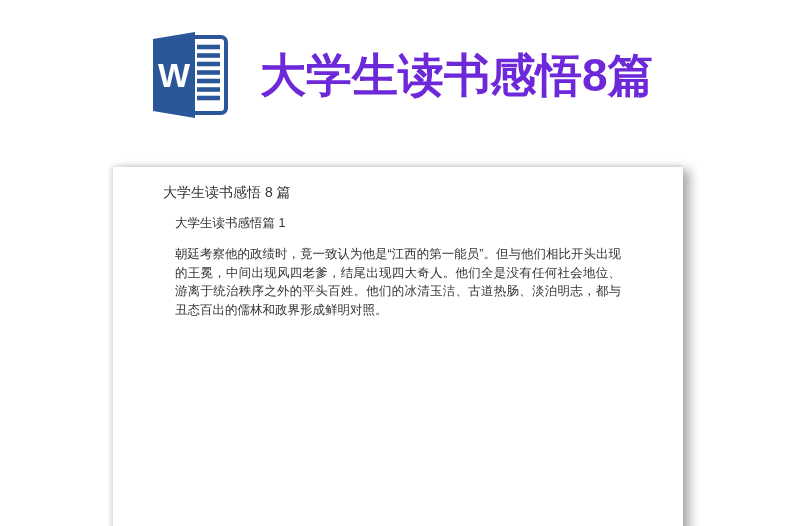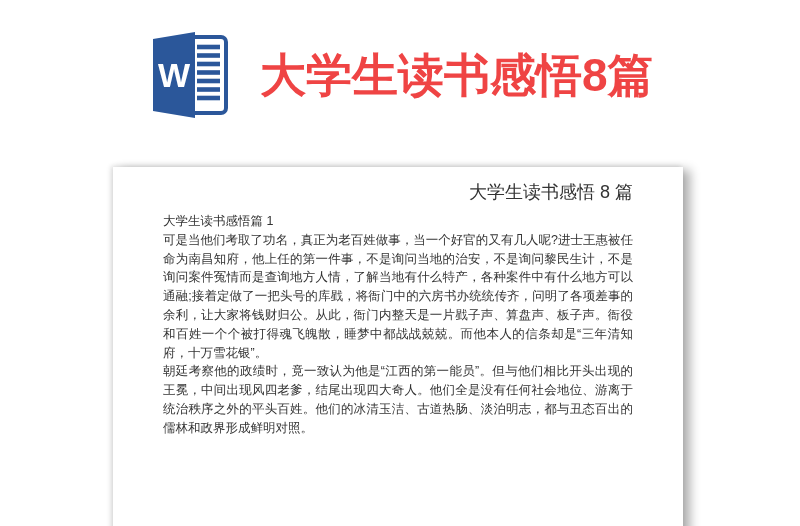--- a/index.html
+++ b/index.html
@@ -30,48 +30,48 @@
     display: inline-block;
     width: 80px;
     height: 90px;
     flex: 0 0 auto;
   }
   .header-title {
     margin: 0 18px 0 30px;
     font-size: 46px;
     line-height: 1.1;
     font-weight: 700;
-    color: #ef4444;
+    color: #6d28d9;
     letter-spacing: 0px;
     white-space: nowrap;
   }
   
   .doc-page {
     position: absolute;
     left: 113px;
     top: 167px;
     width: 570px;
     height: 700px;
     background: #ffffff;
     box-sizing: border-box;
     padding: 16px 50px 0 50px;
     box-shadow:
       -2px -1px 5px rgba(0, 0, 0, 0.14),
       7px 3px 10px rgba(0, 0, 0, 0.32);
   }
   .doc-title {
     margin: 0 0 10px 0;
-    text-align: right;
-    font-size: 18px;
+    text-align: left;
+    font-size: 14px;
     line-height: 19px;
     color: #333333;
     font-weight: 400;
   }
   .doc-page p {
-    margin: 0;
+    margin: 12px;
     font-size: 12.5px;
     line-height: 18.8px;
     color: #333333;
     text-align: justify;
     word-break: break-all;
   }
 </style>
 </head>
 <body>
 
@@ -95,17 +95,16 @@
         <polygon points="3,9 45,2 45,88 3,81" fill="#2b579a"></polygon>
         <text x="24" y="57" text-anchor="middle" font-family="Liberation Sans, DejaVu Sans, sans-serif" font-size="34" font-weight="700" fill="#ffffff">W</text>
       </svg>
     </span>
     <h1 class="header-title">大学生读书感悟8篇</h1>
   </header>
 
   <div class="doc-page">
     <div class="doc-title">大学生读书感悟 8 篇</div>
     <p>大学生读书感悟篇 1</p>
-    <p>可是当他们考取了功名，真正为老百姓做事，当一个好官的又有几人呢?进士王惠被任命为南昌知府，他上任的第一件事，不是询问当地的治安，不是询问黎民生计，不是询问案件冤情而是查询地方人情，了解当地有什么特产，各种案件中有什么地方可以通融;接着定做了一把头号的库戥，将衙门中的六房书办统统传齐，问明了各项差事的余利，让大家将钱财归公。从此，衙门内整天是一片戥子声、算盘声、板子声。衙役和百姓一个个被打得魂飞魄散，睡梦中都战战兢兢。而他本人的信条却是“三年清知府，十万雪花银”。</p>
     <p>朝廷考察他的政绩时，竟一致认为他是“江西的第一能员”。但与他们相比开头出现的王冕，中间出现风四老爹，结尾出现四大奇人。他们全是没有任何社会地位、游离于统治秩序之外的平头百姓。他们的冰清玉洁、古道热肠、淡泊明志，都与丑态百出的儒林和政界形成鲜明对照。</p>
   </div>
 
 </div>
 
 </body></html>

